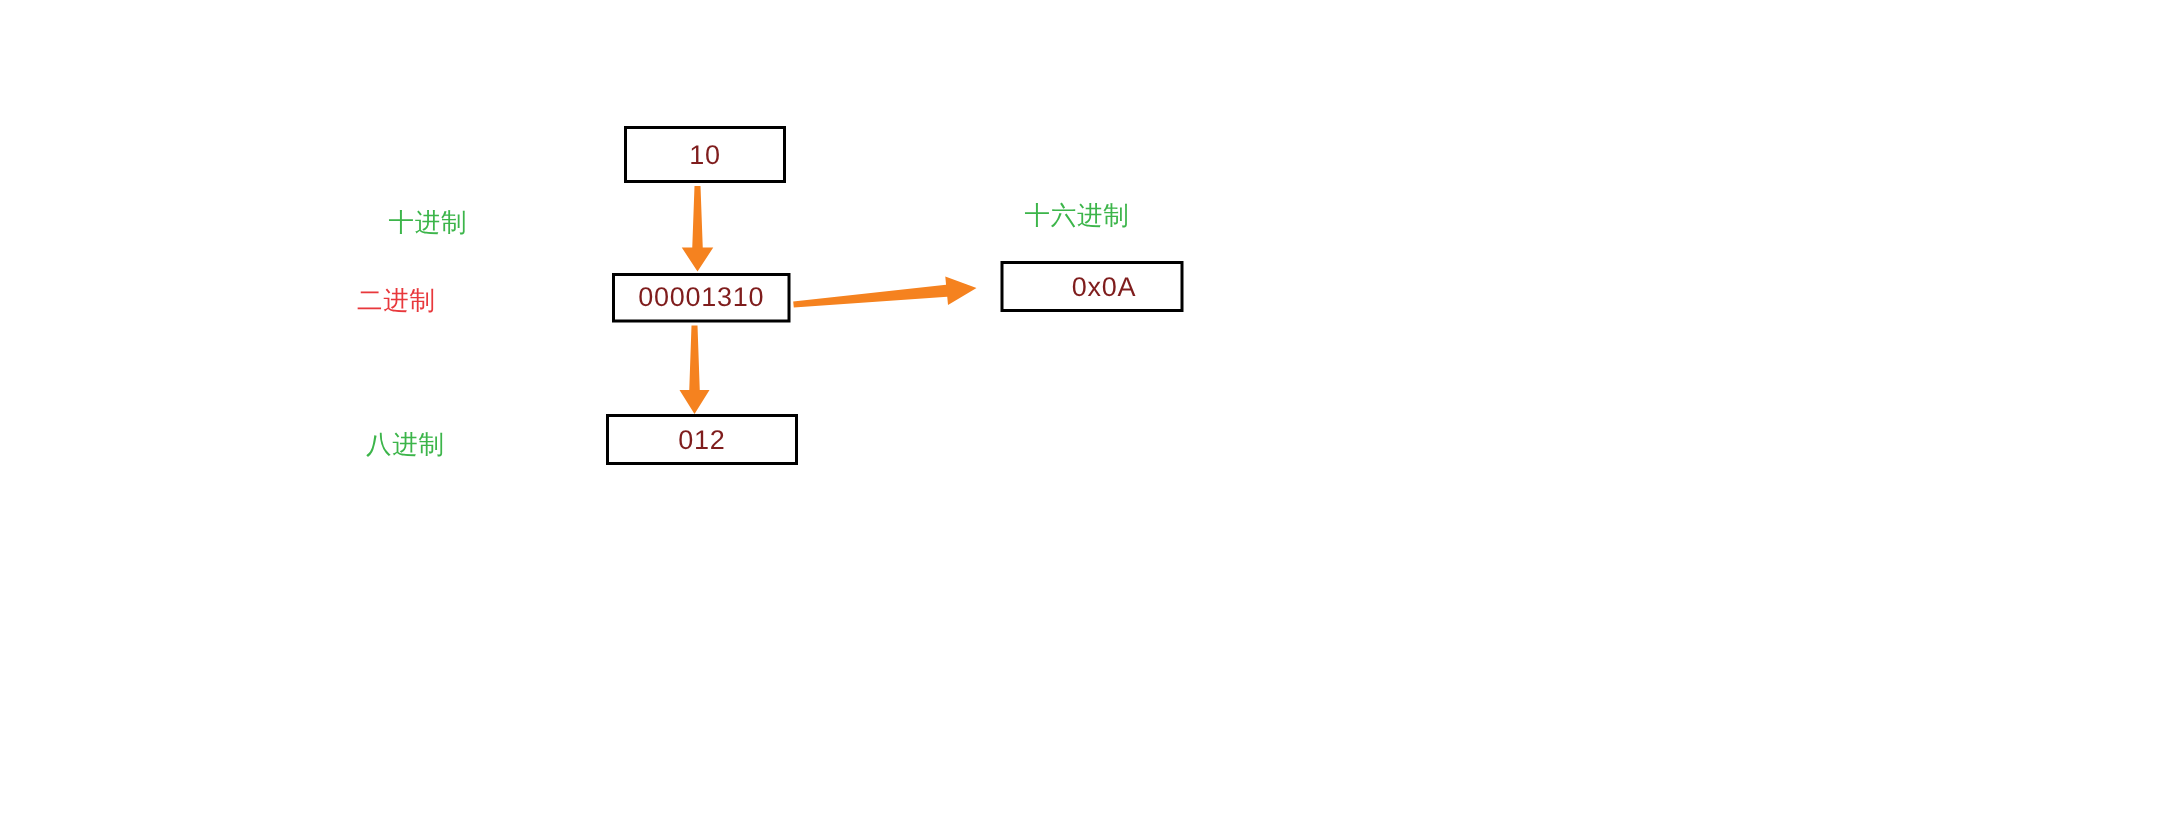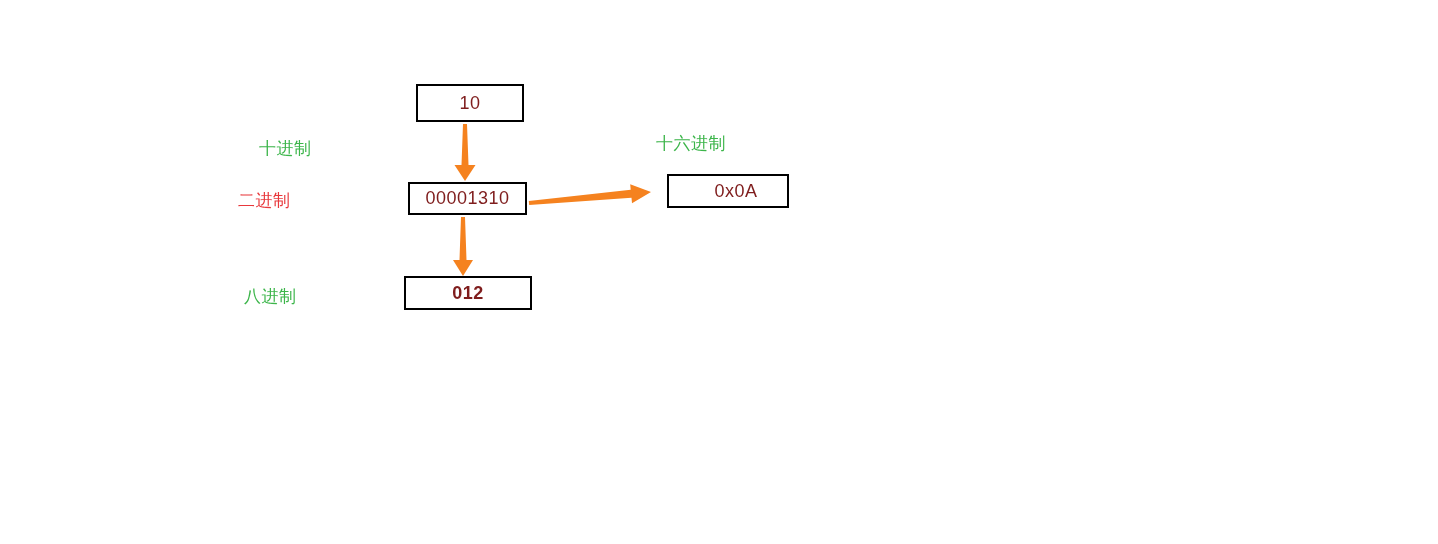--- a/index.html
+++ b/index.html
@@ -39,25 +39,25 @@
   }
   .node-value {
     font-size: 18px;
     color: #7f1d1d;
     letter-spacing: 0.5px;
     white-space: nowrap;
   }
   .node-decimal { left: 416px; top: 84px;  width: 108px; height: 38px; }
   .node-binary  { left: 408px; top: 182px; width: 119px; height: 33px; }
   .node-hex     { left: 667px; top: 174px; width: 122px; height: 34px; padding-left: 16px; }
-  .node-octal   { left: 404px; top: 276px; width: 128px; height: 34px; font-weight: bold; }
+  .node-octal   { left: 404px; top: 276px; width: 128px; height: 34px; }
   .pos-label-decimal { left: 259px; top: 101px; margin-top: 38px; }
   .pos-label-binary  { left: 238px; top: 191px; }
   .pos-label-octal   { left: 244px; top: 287px; }
-  .pos-label-hex     { left: 656px; top: 134px; }
+  .pos-label-hex     { left: 683px; top: 134px; }
   .arrows-layer {
     position: absolute;
     left: 0;
     top: 0;
     width: 1438px;
     height: 544px;
     pointer-events: none;
   }
   .arrow { fill: var(--arrow-orange, #f5821f); stroke: none; }
 </style>

